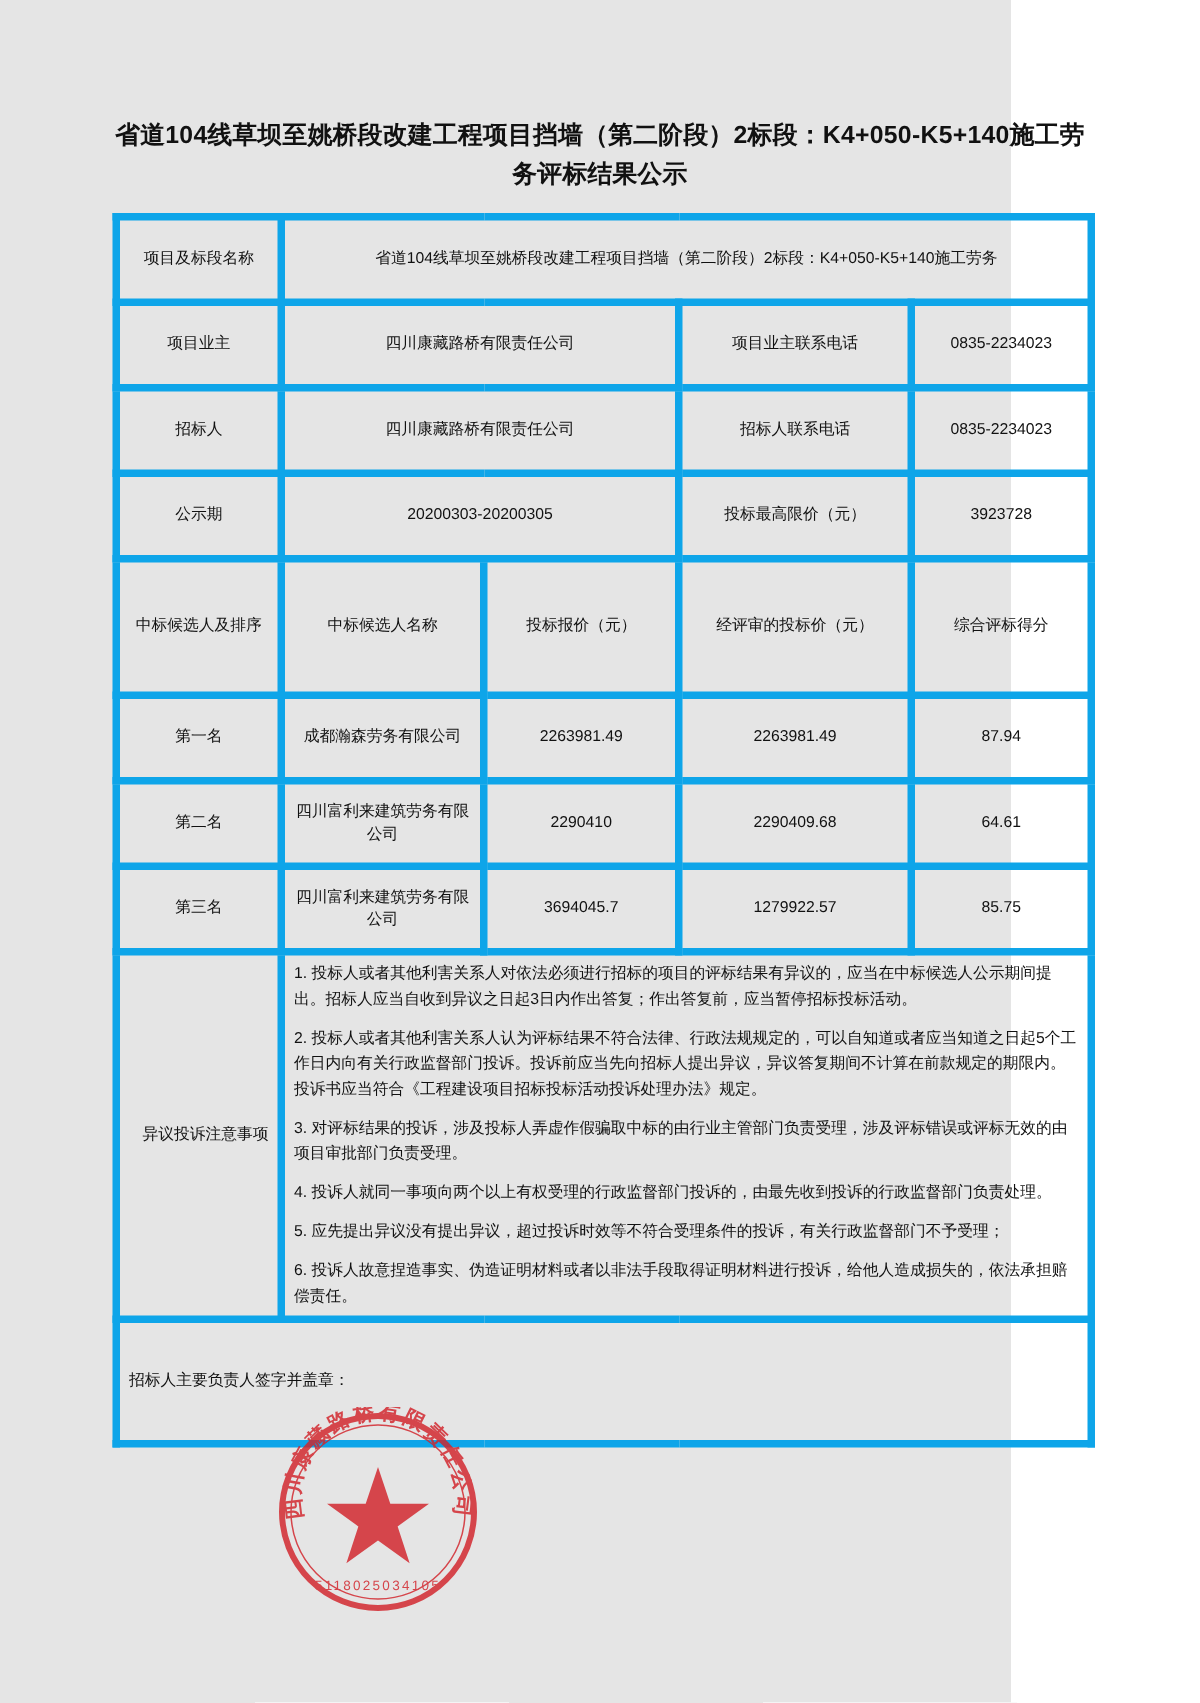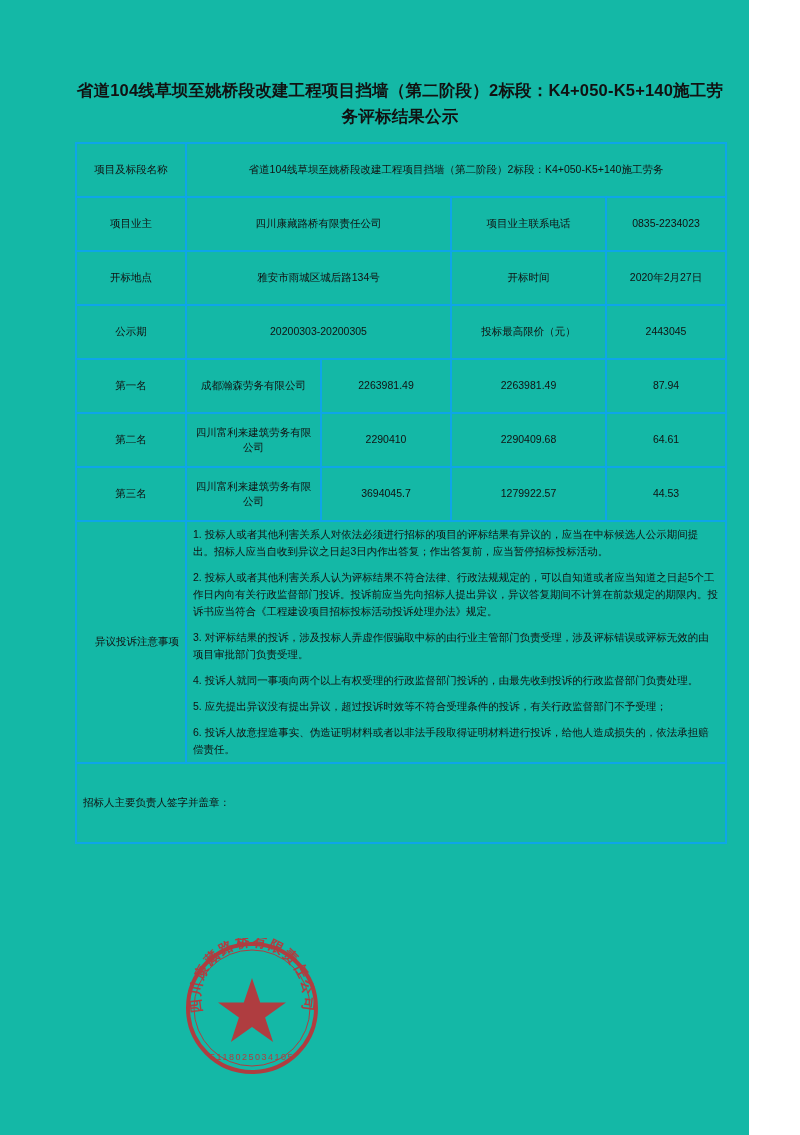--- a/index.html
+++ b/index.html
@@ -11,23 +11,23 @@
     width: 800px;
     height: 1135px;
     position: relative;
     font-family: "Liberation Sans", "DejaVu Sans", sans-serif;
     color: #1a1a1a;
     overflow: hidden;
   }
   .page {
     position: absolute;
     left: 0; top: 0;
-    width: 749px;
+    width: 674px;
     height: 1135px;
-    background: #14b8a6;
+    background: #e5e5e5;
   }
   .title {
     position: absolute;
     left: 75px;
     top: 78px;
     width: 650px;
     text-align: center;
     font-size: 16.5px;
     font-weight: bold;
     line-height: 1.55;
@@ -36,21 +36,21 @@
   }
   table.doc {
     position: absolute;
     left: 75px;
     top: 142px;
     width: 650px;
     border-collapse: collapse;
     table-layout: fixed;
   }
   table.doc td {
-    border: 2px solid #0ea5e9;
+    border: 5px solid #0ea5e9;
     font-size: 10.5px;
     padding: 4px 6px;
     vertical-align: middle;
     line-height: 1.45;
     color: #111;
   }
   .c { text-align: center; }
   .l { text-align: center; }
   .lbl { text-align: center; }
   .h-row td { height: 44px; }
@@ -111,53 +111,60 @@
         <td class="lbl">项目及标段名称</td>
         <td class="l" colspan="4">省道104线草坝至姚桥段改建工程项目挡墙（第二阶段）2标段：K4+050-K5+140施工劳务</td>
       </tr>
       <tr class="h-row">
         <td class="lbl">项目业主</td>
         <td class="c" colspan="2">四川康藏路桥有限责任公司</td>
         <td class="c">项目业主联系电话</td>
         <td class="c">0835-2234023</td>
       </tr>
       <tr class="h-row">
-        <td class="lbl">开标地点</td>
-        <td class="c" colspan="2">雅安市雨城区城后路134号</td>
-        <td class="c">开标时间</td>
-        <td class="c">2020年2月27日</td>
+        <td class="lbl">招标人</td>
+        <td class="c" colspan="2">四川康藏路桥有限责任公司</td>
+        <td class="c">招标人联系电话</td>
+        <td class="c">0835-2234023</td>
       </tr>
       <tr class="h-row">
         <td class="lbl">公示期</td>
         <td class="c" colspan="2">20200303-20200305</td>
         <td class="c">投标最高限价（元）</td>
-        <td class="c">2443045</td>
+        <td class="c">3923728</td>
       </tr>
 
+      <tr class="cand-head">
+        <td class="c">中标候选人及排序</td>
+        <td class="c">中标候选人名称</td>
+        <td class="c">投标报价（元）</td>
+        <td class="c">经评审的投标价（元）</td>
+        <td class="c">综合评标得分</td>
+      </tr>
 
       <tr class="cand-row">
         <td class="c">第一名</td>
         <td class="c">成都瀚森劳务有限公司</td>
         <td class="c">2263981.49</td>
         <td class="c">2263981.49</td>
         <td class="c">87.94</td>
       </tr>
       <tr class="cand-row">
         <td class="c">第二名</td>
         <td class="c">四川富利来建筑劳务有限公司</td>
         <td class="c">2290410</td>
         <td class="c">2290409.68</td>
         <td class="c">64.61</td>
       </tr>
       <tr class="cand-row">
         <td class="c">第三名</td>
         <td class="c">四川富利来建筑劳务有限公司</td>
         <td class="c">3694045.7</td>
         <td class="c">1279922.57</td>
-        <td class="c">44.53</td>
+        <td class="c">85.75</td>
       </tr>
 
       <tr>
         <td class="notes-label">异议投诉注意事项</td>
         <td class="notes-cell" colspan="4">
           <p>1. 投标人或者其他利害关系人对依法必须进行招标的项目的评标结果有异议的，应当在中标候选人公示期间提出。招标人应当自收到异议之日起3日内作出答复；作出答复前，应当暂停招标投标活动。</p>
           <p>2. 投标人或者其他利害关系人认为评标结果不符合法律、行政法规规定的，可以自知道或者应当知道之日起5个工作日内向有关行政监督部门投诉。投诉前应当先向招标人提出异议，异议答复期间不计算在前款规定的期限内。投诉书应当符合《工程建设项目招标投标活动投诉处理办法》规定。</p>
           <p>3. 对评标结果的投诉，涉及投标人弄虚作假骗取中标的由行业主管部门负责受理，涉及评标错误或评标无效的由项目审批部门负责受理。</p>
           <p>4. 投诉人就同一事项向两个以上有权受理的行政监督部门投诉的，由最先收到投诉的行政监督部门负责处理。</p>
           <p>5. 应先提出异议没有提出异议，超过投诉时效等不符合受理条件的投诉，有关行政监督部门不予受理；</p>

